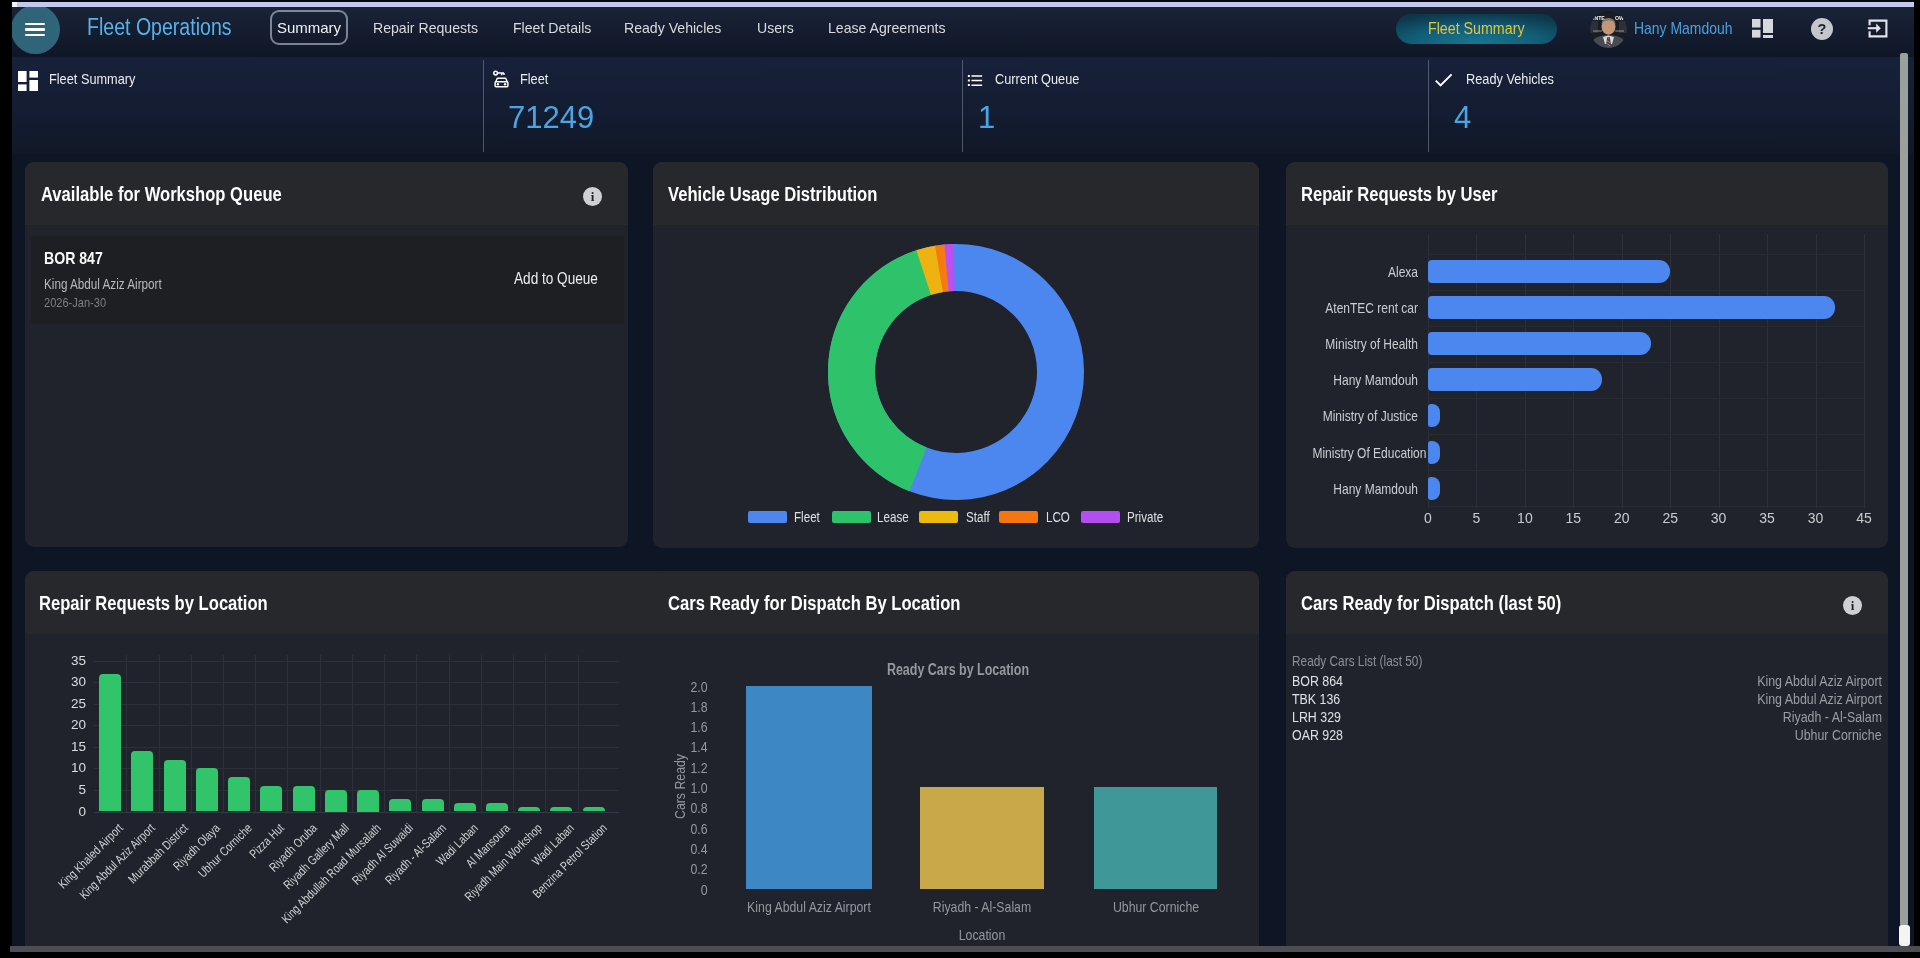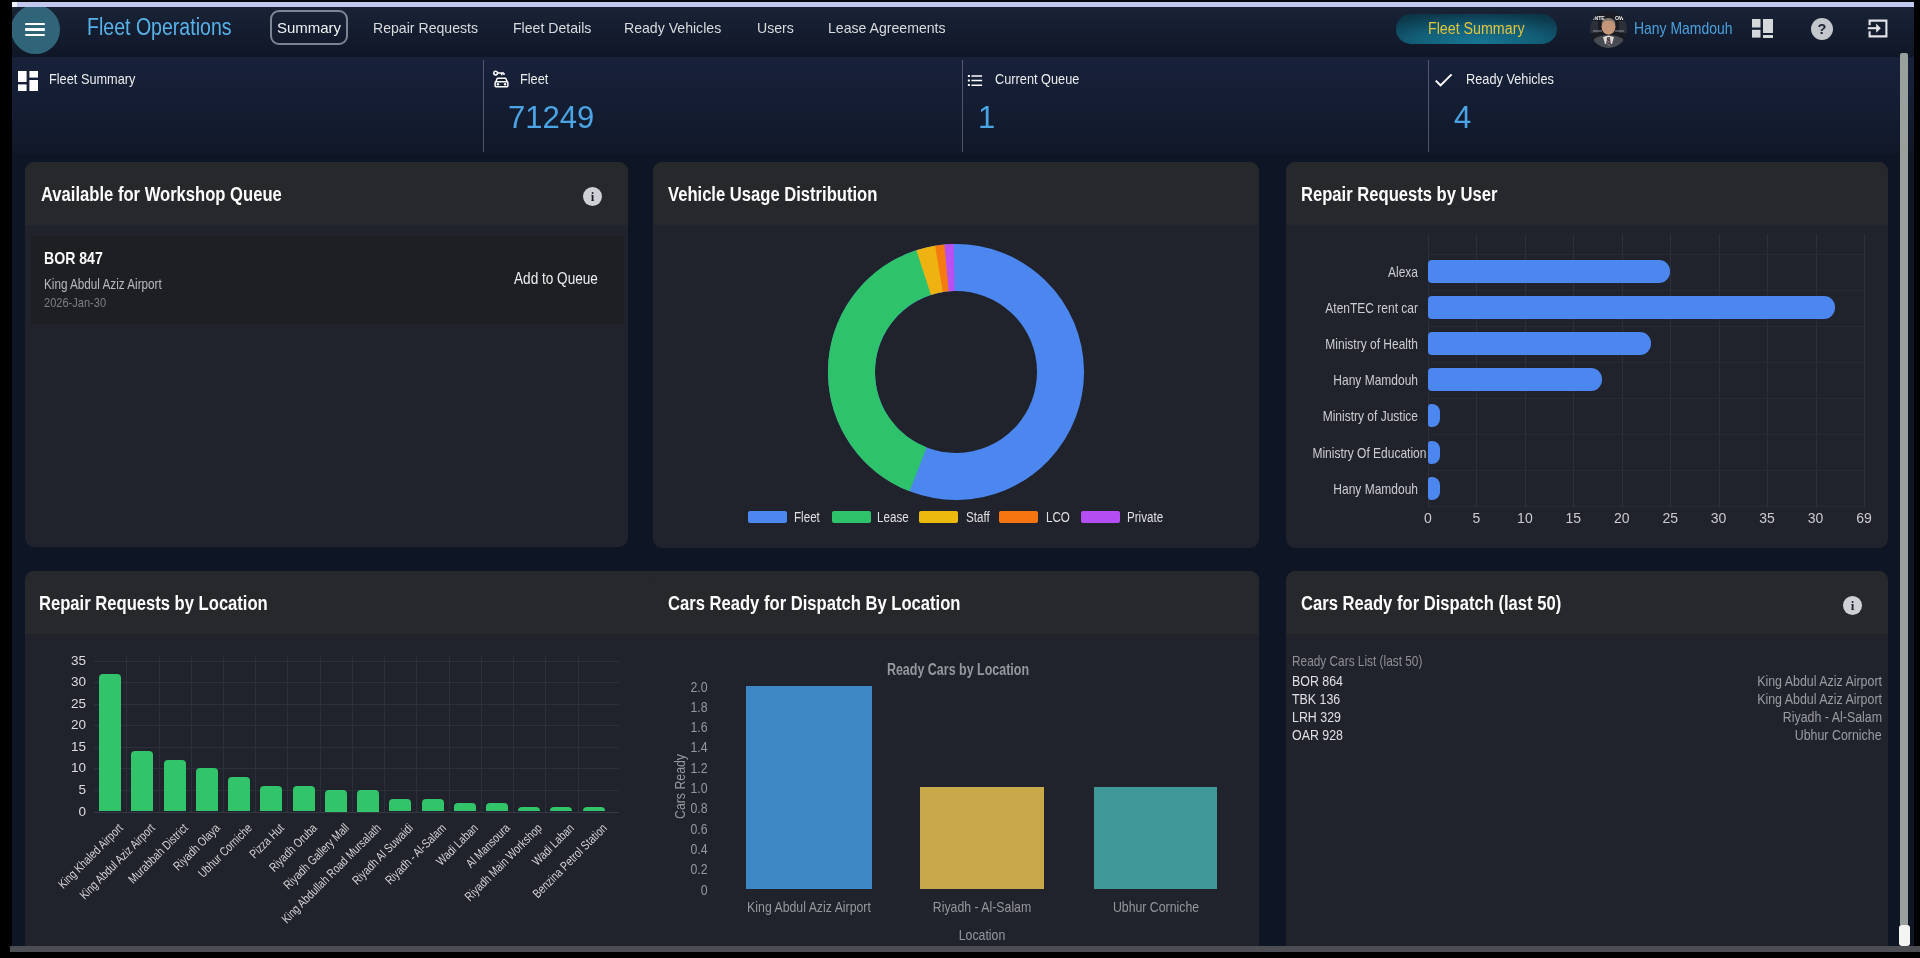--- a/index.html
+++ b/index.html
@@ -167,21 +167,21 @@
     <div class="cat" style="left:0px; top:317.6px; width:132px;">Hany Mamdouh</div>
     <div class="abs tick" style="left:122.0px;">0</div>
     <div class="abs tick" style="left:170.4px;">5</div>
     <div class="abs tick" style="left:218.9px;">10</div>
     <div class="abs tick" style="left:267.3px;">15</div>
     <div class="abs tick" style="left:315.8px;">20</div>
     <div class="abs tick" style="left:364.2px;">25</div>
     <div class="abs tick" style="left:412.6px;">30</div>
     <div class="abs tick" style="left:461.1px;">35</div>
     <div class="abs tick" style="left:509.5px;">30</div>
-    <div class="abs tick" style="left:558.0px;">69</div>
+    <div class="abs tick" style="left:558.0px;">45</div>
   </div>
 
   <div class="panel" id="p4" style="left:13px; top:571px; width:701px; height:375px; border-radius:9px 9px 0 0;">
     <div class="phead"></div>
     <div class="ptitle" style="left:14px;">Repair Requests by Location</div>
     <div class="hgrid" style="left:69px; top:240.5px; width:525px; background:#343945;"></div>
     <div class="hgrid" style="left:69px; top:219.0px; width:525px;"></div>
     <div class="hgrid" style="left:69px; top:197.4px; width:525px;"></div>
     <div class="hgrid" style="left:69px; top:175.9px; width:525px;"></div>
     <div class="hgrid" style="left:69px; top:154.4px; width:525px;"></div>

